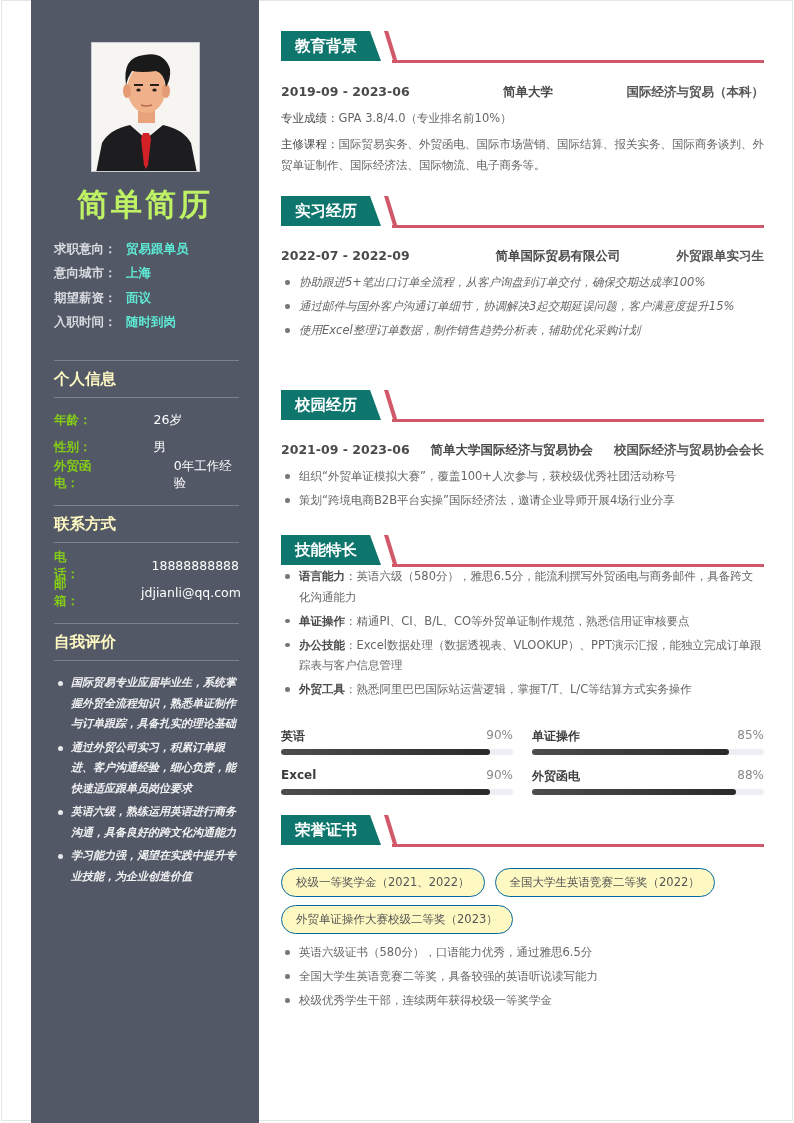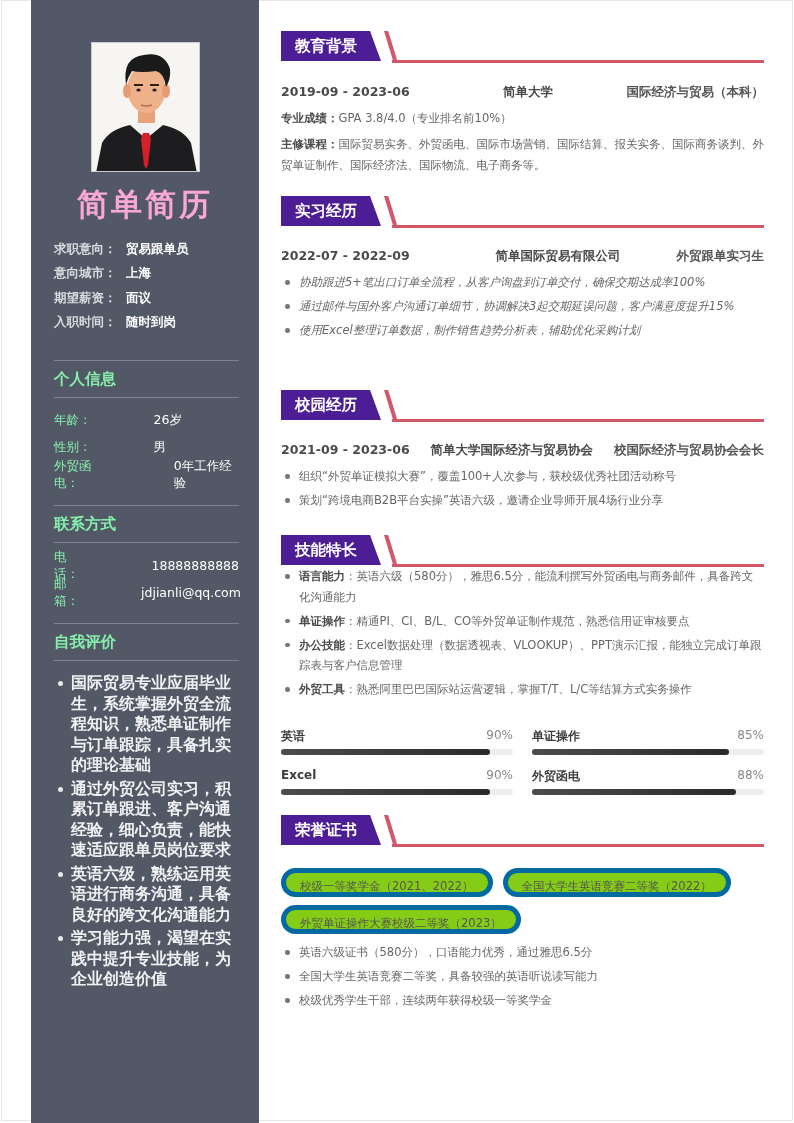--- a/index.html
+++ b/index.html
@@ -1,59 +1,59 @@
 <!DOCTYPE html>
 <html><head>
 <meta charset="utf-8">
 <style>
   * { box-sizing: border-box; margin: 0; padding: 0; }
   html, body { width: 794px; height: 1123px; background: #ffffff; overflow: hidden; }
   body { font-family: "DejaVu Sans", "Liberation Sans", sans-serif; color: #555; position: relative; }
   .page { position: absolute; left: 1px; top: 0; width: 792px; height: 1121px; border: 1px solid #e6e6e6; background:#fff; }
   .sidebar { position: absolute; left: 31px; top: 0; width: 228px; height: 1123px; background: #525866; color: #fff; }
   .photo { position: absolute; left: 60px; top: 42px; width: 109px; height: 130px; background: #f5f5f3; border: 1px solid #c9ccd2; overflow: hidden; }
-  .name { position: absolute; left: 0; width: 228px; top: 184px; text-align: center; font-size: 31px; font-weight: bold; letter-spacing: 3px; color: #f9a8d4; }
+  .name { position: absolute; left: 0; width: 228px; top: 184px; text-align: center; font-size: 31px; font-weight: bold; letter-spacing: 3px; color: #bef264; }
   .intent { position: absolute; left: 23px; top: 237px; }
   .intent .row { display: flex; height: 24.5px; align-items: center; font-size: 12.5px; font-weight: bold; }
   .intent .lbl { color: #d9dbe0; width: 72px; }
-  .intent .val { color: #ffffff; }
+  .intent .val { color: #5eead4; }
   .sb-sec { position: absolute; left: 23px; width: 185px; }
   .sb-sec .hr { height: 1px; background: #7d8290; }
-  .sb-sec h3 { font-size: 15.5px; font-weight: bold; color: #86efac; padding: 8px 0 7px 0; }
+  .sb-sec h3 { font-size: 15.5px; font-weight: bold; color: #fef9c3; padding: 8px 0 7px 0; }
   .sb-sec .kv { display: flex; font-size: 12.5px; height: 27px; align-items: center; }
-  .sb-sec .kv .k { font-weight: normal; color: #86efac; margin-right: 14px; }
+  .sb-sec .kv .k { font-weight: bold; color: #84cc16; margin-right: 14px; }
   .sb-sec .kv .v { color: #fff; margin-left: 48px; }
   .selfeval { list-style: none; padding-top: 12px; }
-  .selfeval li { position: relative; padding-left: 17px; font-size: 16px; font-weight: bold; line-height: 20.5px; color: #f0f1f3; margin-bottom: 3px; }
+  .selfeval li { position: relative; padding-left: 17px; font-size: 11px; font-weight: bold; line-height: 20.5px; color: #f0f1f3; margin-bottom: 3px; font-style: italic; }
   .selfeval li::before { content: ""; position: absolute; left: 4px; top: 8px; width: 5px; height: 5px; border-radius: 50%; background: #e8e9ec; }
 
   .main { position: absolute; left: 281px; top: 0; width: 483px; }
   .sec-head { position: absolute; left: 0; width: 483px; height: 32px; }
-  .sec-head .tab { position: absolute; left: 0; top: 0; height: 30px; width: 100px; background: #4c1d95; color: #fff; font-size: 15.5px; font-weight: bold; padding-left: 14px; line-height: 30px; clip-path: polygon(0 0, 89% 0, 100% 100%, 0 100%); }
+  .sec-head .tab { position: absolute; left: 0; top: 0; height: 30px; width: 100px; background: #0f766e; color: #fff; font-size: 15.5px; font-weight: bold; padding-left: 14px; line-height: 30px; clip-path: polygon(0 0, 89% 0, 100% 100%, 0 100%); }
   .sec-head .slash { position: absolute; left: 103px; top: 0; width: 14px; height: 32px; background: #d05868; clip-path: polygon(0 0, 30% 0, 100% 100%, 70% 100%); }
   .sec-head .line { position: absolute; left: 111px; right: 0; top: 29px; height: 3px; background: #d05868; }
 
   .row3 { position: absolute; left: 0; width: 483px; display: flex; justify-content: space-between; font-size: 12.5px; font-weight: bold; color: #4a4a4a; }
   .row3 span:nth-child(3) { color: #555; }
   .para { position: absolute; left: 0; width: 483px; font-size: 11.5px; line-height: 21px; color: #666; }
-  .para b { color: #4a4a4a; font-weight: bold; text-align: right; }
+  .para b { color: #4a4a4a; font-weight: normal; text-align: right; }
   .bullets { position: absolute; left: 0; width: 483px; list-style: none; }
   .bullets li { position: relative; padding-left: 18px; font-size: 11.5px; line-height: 20.5px; color: #666; margin-bottom: 3.5px; }
   .bullets li::before { content: ""; position: absolute; left: 4px; top: 8px; width: 4.5px; height: 4.5px; border-radius: 50%; background: #777; }
   .bullets li b { color: #4a4a4a; }
 
   .bars { position: absolute; left: 0; top: 728px; width: 483px; display: grid; grid-template-columns: 232px 232px; column-gap: 19px; row-gap: 13px; }
   .bar .top { display: flex; justify-content: space-between; font-size: 12px; height: 18px; }
   .bar .top .bl { font-weight: bold; color: #3c3c3c; }
   .bar .top .bp { color: #888; }
   .bar .track { height: 6px; background: #eceef2; border-radius: 3px; margin-top: 3px; position: relative; }
   .bar .fill { position: absolute; left: 0; top: 0; height: 6px; border-radius: 3px; background: linear-gradient(90deg, #4d4d4f, #2a2a2c); }
 
   .pills { position: absolute; left: 0; top: 868px; width: 483px; display: flex; flex-wrap: wrap; gap: 8px 10px; }
-  .pill { height: 29px; line-height: 27px; padding: 0 14px; border: 5px solid #0369a1; border-radius: 15px; background: #84cc16; font-size: 11.5px; color: #555; }
+  .pill { height: 29px; line-height: 27px; padding: 0 14px; border: 1px solid #0369a1; border-radius: 15px; background: #fef9c3; font-size: 11.5px; color: #555; }
 </style>
 </head>
 <body>
 
 <div class="page"></div>
 
 <div class="sidebar">
   <div class="photo">
     <svg width="109" height="130" viewBox="0 0 109 130">
       <rect width="109" height="130" fill="#f6f5f2"></rect>
@@ -178,21 +178,21 @@
     <div class="slash"></div>
     <div class="line"></div>
   </div>
   <div class="row3" style="top:442px;">
     <span>2021-09 - 2023-06</span>
     <span>简单大学国际经济与贸易协会</span>
     <span>校国际经济与贸易协会会长</span>
   </div>
   <ul class="bullets" style="top:466px;">
     <li>组织“外贸单证模拟大赛”，覆盖100+人次参与，获校级优秀社团活动称号</li>
-    <li>策划“跨境电商B2B平台实操”英语六级，邀请企业导师开展4场行业分享</li>
+    <li>策划“跨境电商B2B平台实操”国际经济法，邀请企业导师开展4场行业分享</li>
   </ul>
 
   <div class="sec-head" style="top:535px;">
     <div class="tab">技能特长</div>
     <div class="slash"></div>
     <div class="line"></div>
   </div>
   <ul class="bullets" style="top:566px;">
     <li><b>语言能力</b><span>：英语六级（580分），雅思6.5分，能流利撰写外贸函电与商务邮件，具备跨文化沟通能力</span></li>
     <li><b>单证操作</b><span>：精通PI、CI、B/L、CO等外贸单证制作规范，熟悉信用证审核要点</span></li>

